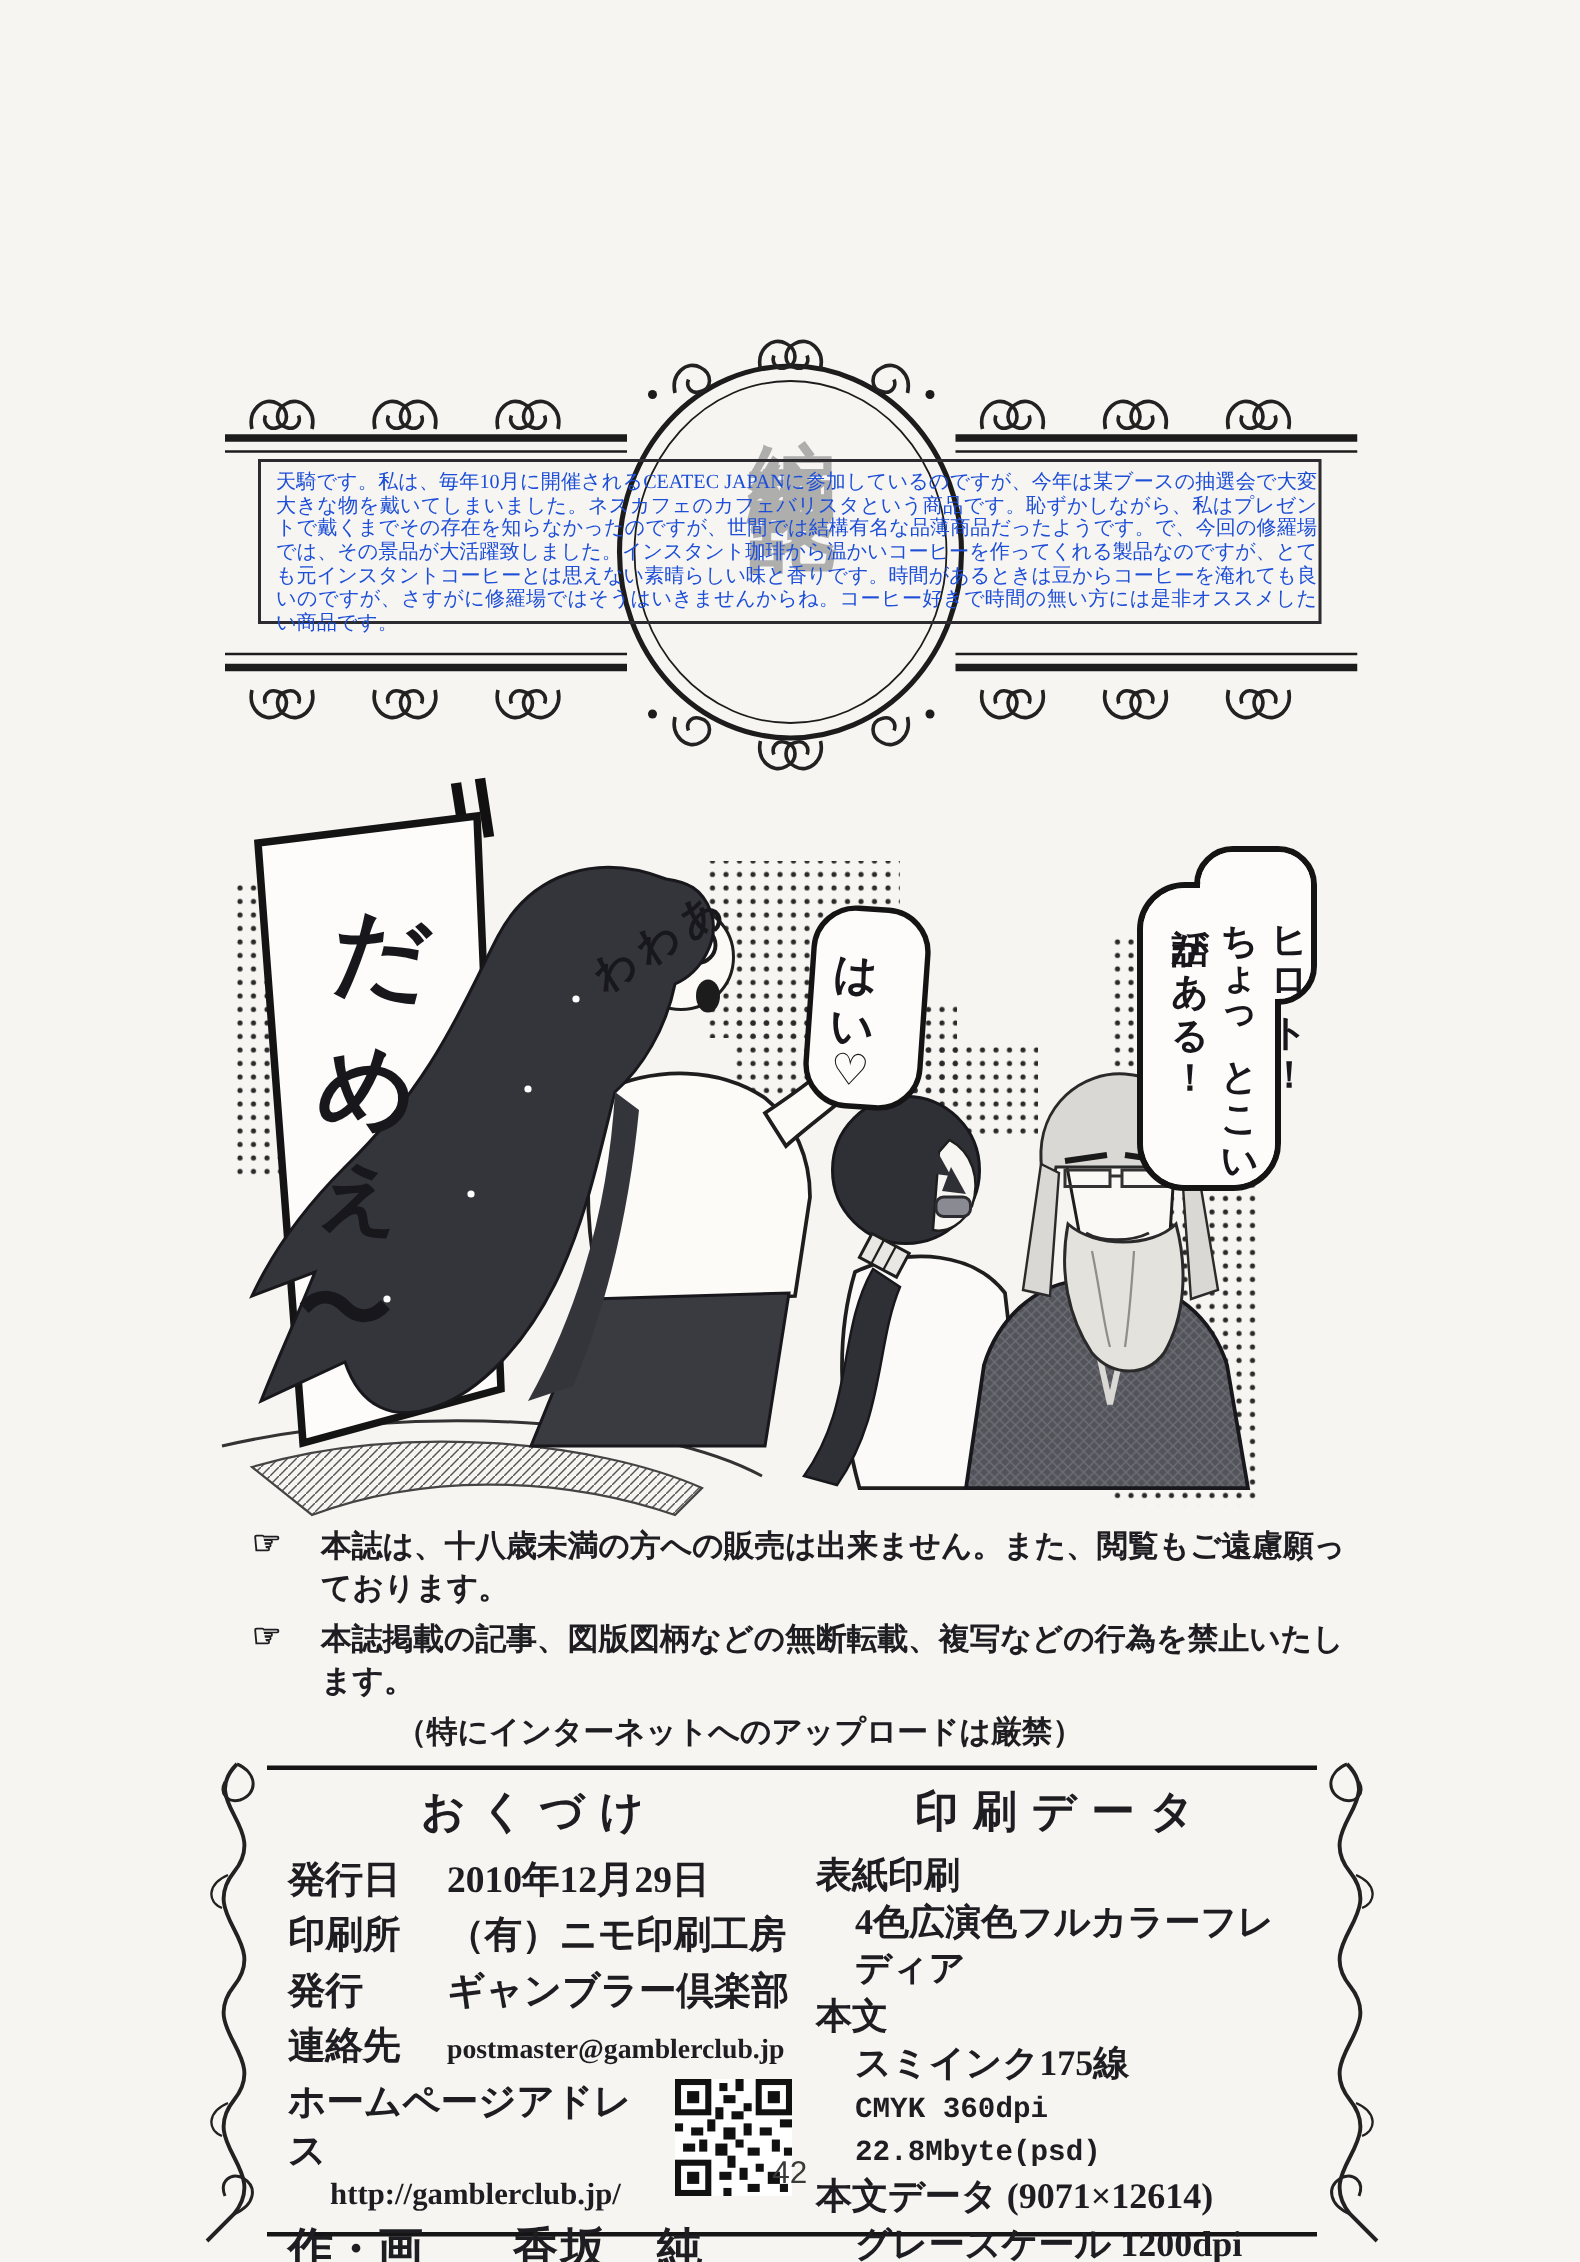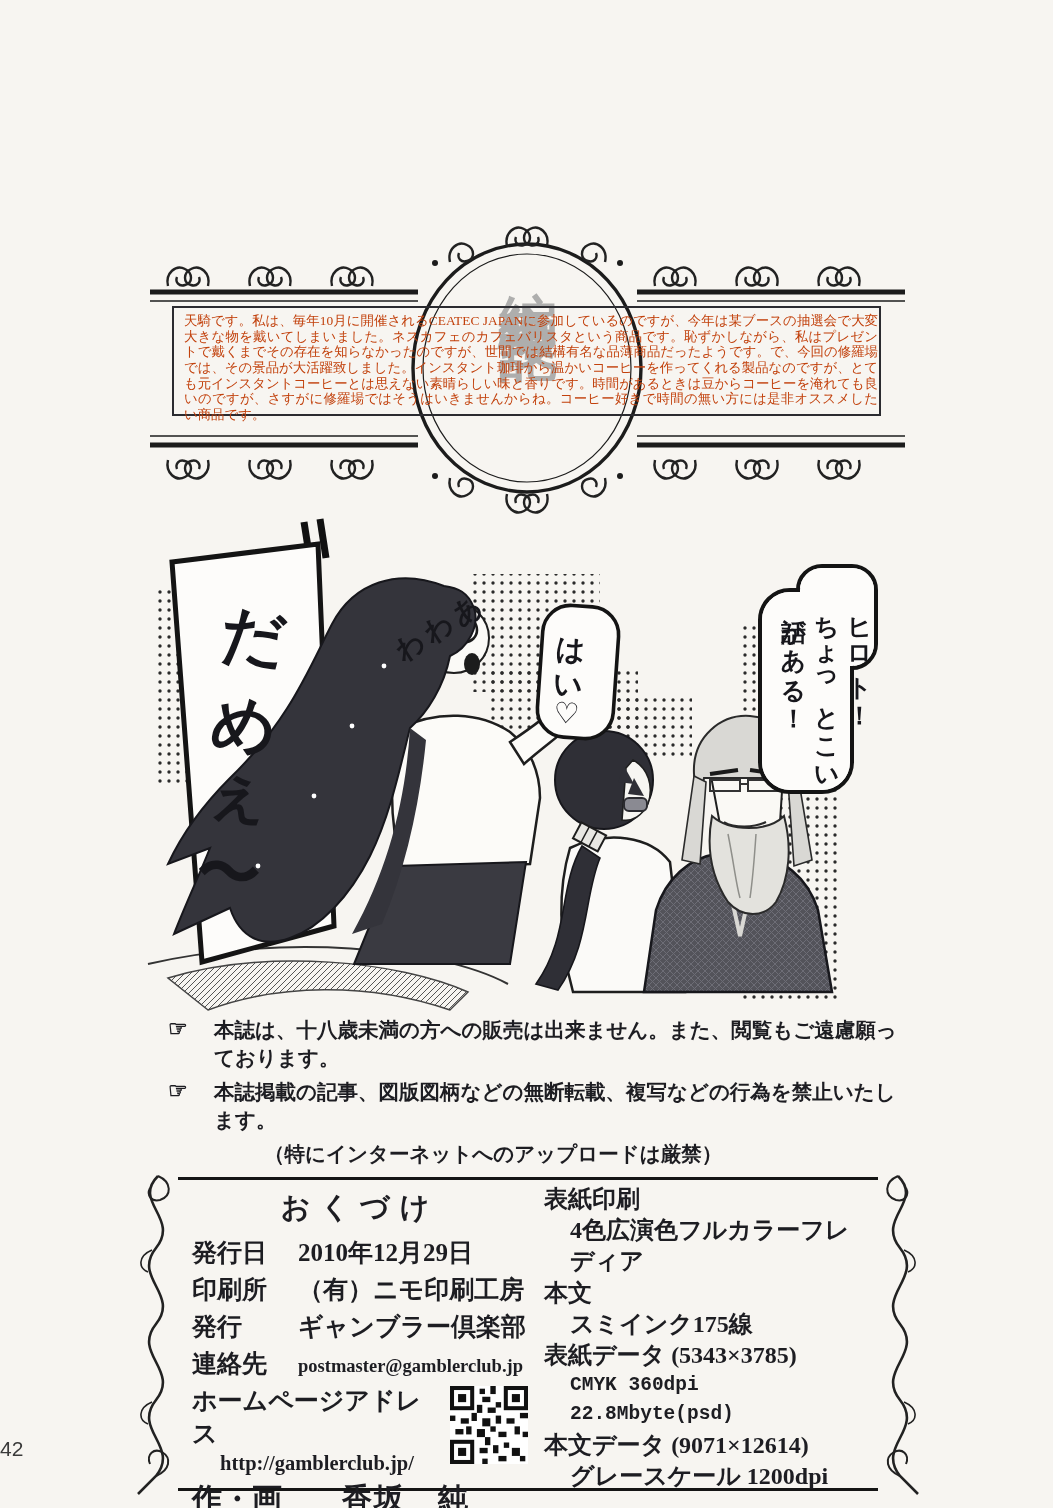--- a/index.html
+++ b/index.html
@@ -19,21 +19,21 @@
   .ednote svg{position:absolute; left:0; top:0; z-index:1;}
   .ednote .watermark{
     position:absolute; left:50%; top:28px; transform:translateX(-50%);
     writing-mode:vertical-rl; font-size:58px; font-weight:bold;
     letter-spacing:10px; color:#9d9d9d; opacity:.8; z-index:2;
   }
   .ednote .notebox{
     position:absolute; left:22px; top:88px; width:709px; height:110px;
     box-sizing:border-box; border:2px solid #2b2b30; z-index:3;
     padding:5px 1px 4px 10px; font-size:13.4px; line-height:1.17;
-    text-align:justify; color:#c2410c; background:transparent;
+    text-align:justify; color:#1d4ed8; background:transparent;
   }
   
   .illus{position:absolute; top:516px; left:138px; width:782px; height:500px;}
   .illus svg{position:absolute; left:0; top:0;}
   .overlay-text{position:absolute; color:#17171c;}
   .sign-text{
     left:66px; top:46px; writing-mode:vertical-rl; font-size:64px;
     font-weight:900; letter-spacing:16px; transform:rotate(6deg);
     font-family:"DejaVu Sans","Liberation Sans",sans-serif; z-index:4;
   }
@@ -79,21 +79,21 @@
   .hp-url{font-size:20.5px;}
   .qr{position:absolute; right:0; top:2px; width:78px; height:78px;}
   .author-row{display:flex; font-size:30px; margin-top:4px;}
   .author-row .lab{width:150px;}
   .author-row .nm{letter-spacing:2px; white-space:pre;}
   .pd-line{font-size:24px; line-height:1.3;}
   .pd-line.ind{padding-left:26px;}
   .pd-line.mono-line{font-family:"Liberation Mono","DejaVu Sans Mono",monospace; font-size:19.5px; padding-left:26px; line-height:1.5;}
   
   .pagenum{
-    position:absolute; top:1437px; left:0; width:100%; 
+    position:absolute; top:1437px; left:0; width:100%; text-align:center;
     font-size:21px; color:#3a3a3a; font-family:"Liberation Sans",sans-serif;
   }
 </style>
 </head>
 <body>
 
 <div class="page">
 
 
   <div class="ednote">
@@ -344,25 +344,25 @@
             </g>
           </svg>
         </div>
         <div class="author-row">
           <span class="lab">作・画</span>
           <span class="nm">香坂　純</span>
         </div>
       </div>
 
       <div class="col-right">
+        <div class="col-h">印刷データ</div>
         <div class="pd-line">表紙印刷</div>
         <div class="pd-line ind">4色広演色フルカラーフレディア</div>
         <div class="pd-line">本文</div>
         <div class="pd-line ind">スミインク175線</div>
-        <div class="pd-line">表紙データ (5343×3785)</div>
         <div class="pd-line mono-line">CMYK 360dpi 22.8Mbyte(psd)</div>
         <div class="pd-line">本文データ (9071×12614)</div>
         <div class="pd-line ind">グレースケール 1200dpi</div>
       </div>
     </div>
   </div>
 
   <div class="pagenum">42</div>
 
 </div>

